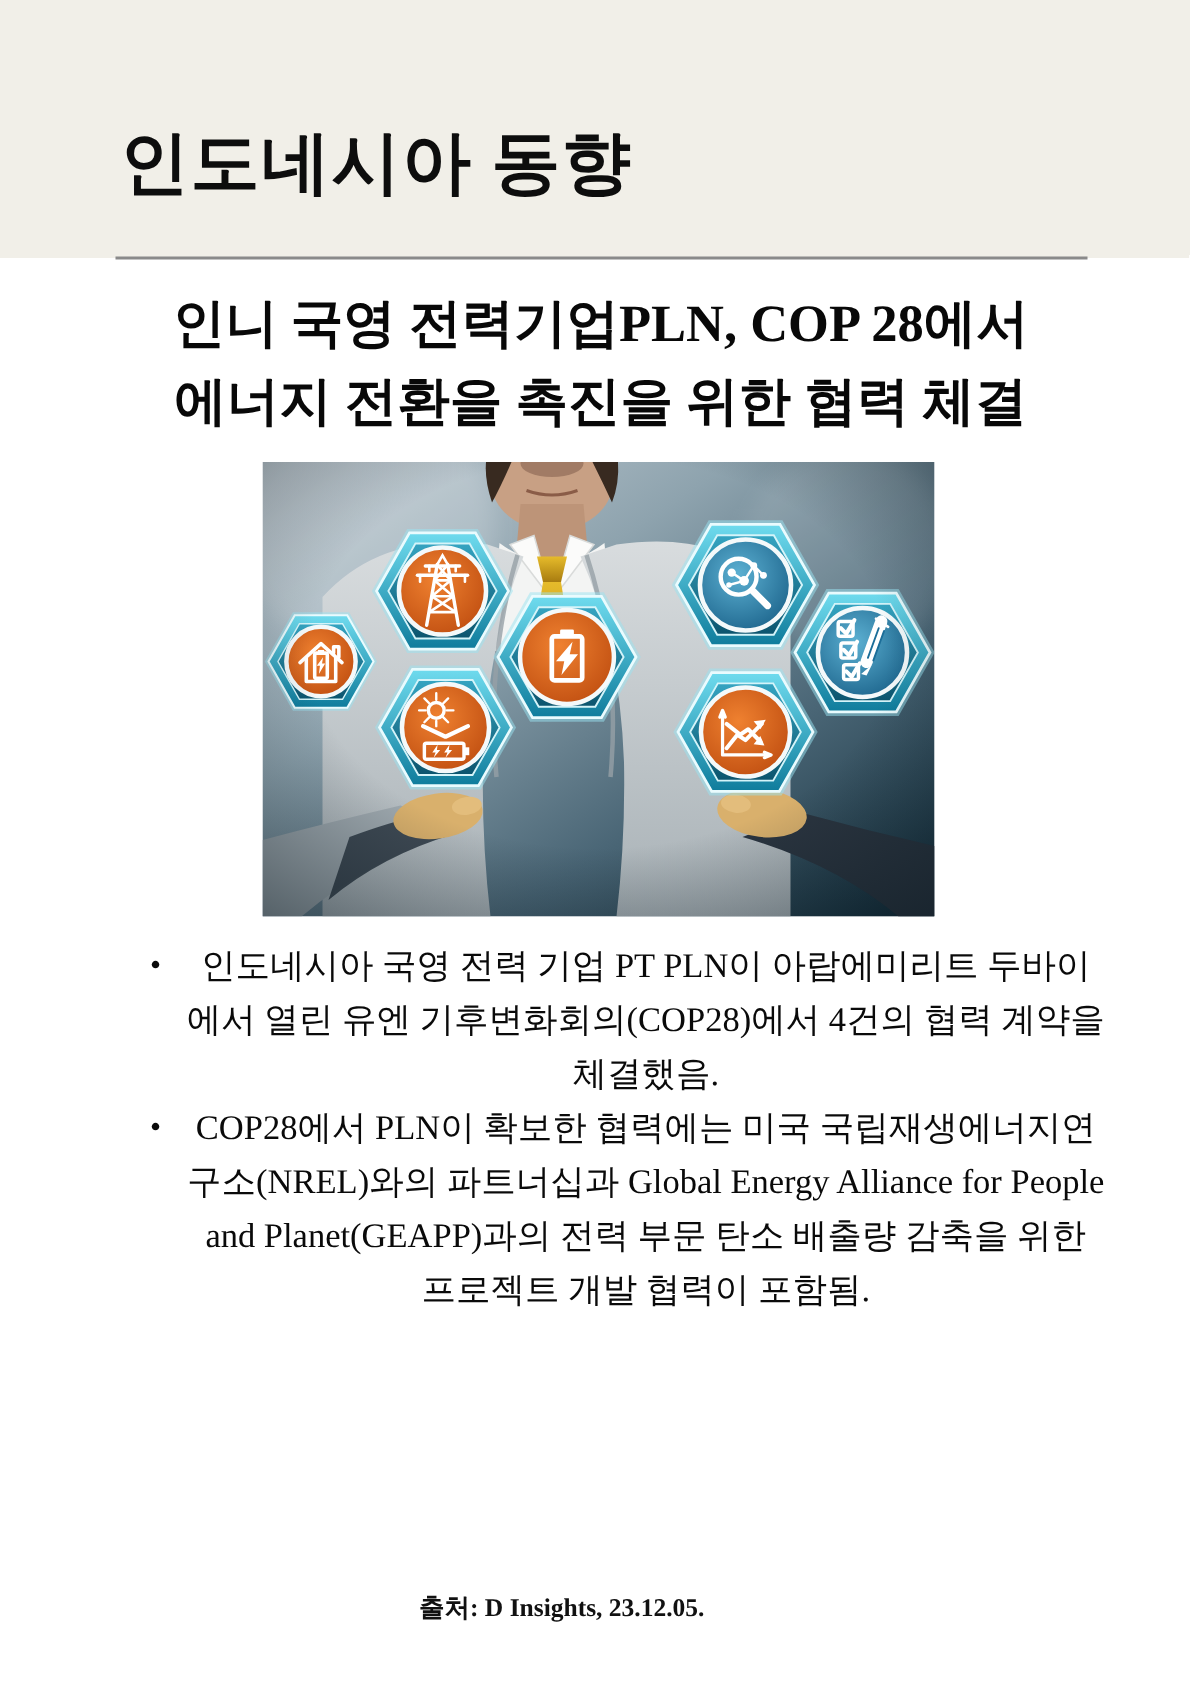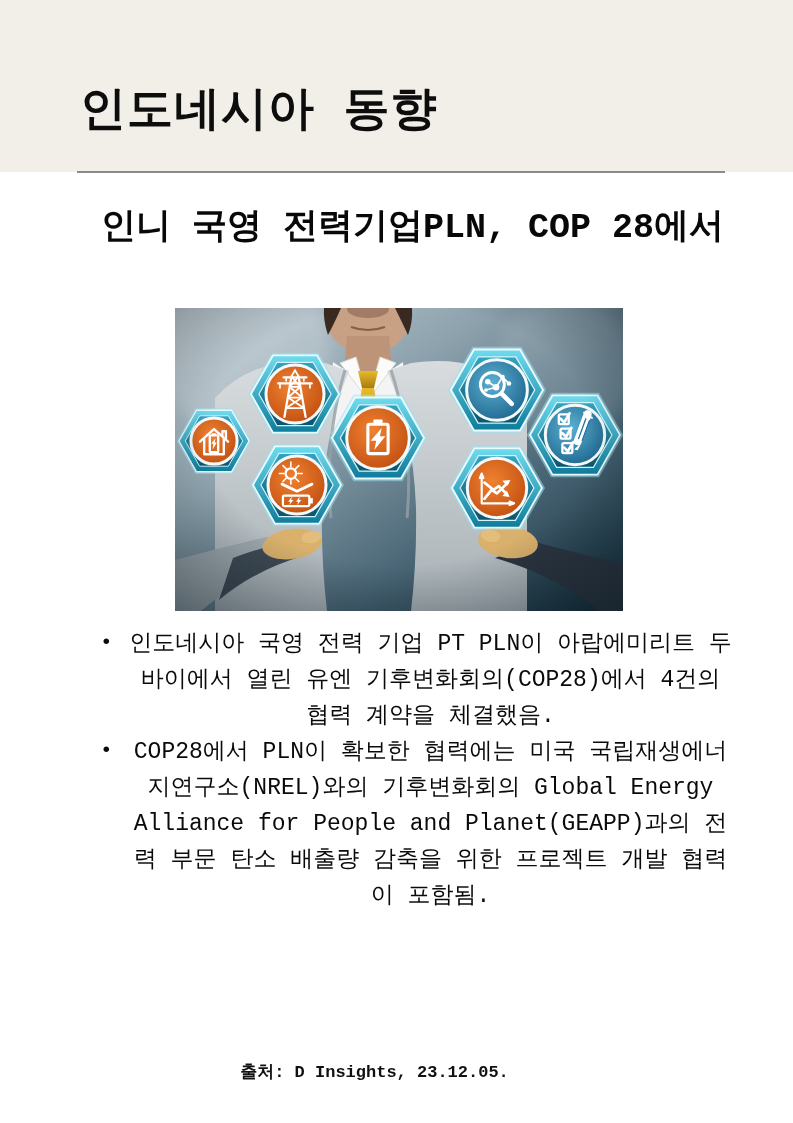--- a/index.html
+++ b/index.html
@@ -1,22 +1,22 @@
 <!DOCTYPE html>
 <html><head>
 <meta charset="utf-8">
 <style>
   html,body{margin:0;padding:0;background:#ffffff;}
   .page{position:relative;width:793px;height:1123px;background:#ffffff;overflow:hidden;
-        font-family:Liberation Mono, monospace;color:#000;}
+        font-family:Liberation Serif, serif;color:#000;}
   .masthead{position:absolute;top:0;left:0;width:793px;height:172px;background:#f1efe8;}
   .masthead h1{position:absolute;left:80px;bottom:32px;margin:0;font-size:46px;font-weight:bold;
                letter-spacing:1px;color:#0d0d0d;}
   .divider{position:absolute;top:171px;left:77px;width:648px;height:2px;background:#8a8a8a;}
-  .article-title{position:absolute;top:186px;left:40px;width:713px;margin:16px;text-align:center;
+  .article-title{position:absolute;top:186px;left:40px;width:713px;margin:4px;text-align:center;
                  font-size:35px;line-height:52px;font-weight:bold;color:#080808;}
   .photo{position:absolute;top:308px;left:175px;width:448px;height:303px;margin:0;}
   .photo svg{display:block;}
   .bullets{position:absolute;top:626px;left:98px;width:640px;margin:0;padding:0;list-style:none;
            font-size:23px;line-height:36px;font-weight:500;color:#0a0a0a;}
   .bullets li{position:relative;padding-left:25px;text-align:center;}
   .bullets li::before{content:"\2022";position:absolute;left:2px;top:-1px;font-size:21px;}
   .source{position:absolute;top:1060px;left:0;width:749px;margin:0;text-align:center;
           font-size:17px;font-weight:bold;color:#111;}
 </style>
@@ -24,21 +24,21 @@
 <body>
 
 <div class="page">
 
   <header class="masthead">
     <h1>인도네시아 동향</h1>
   </header>
 
   <div class="divider"></div>
 
-  <h2 class="article-title"><span>인니 국영 전력기업PLN, COP 28에서</span><br></h2>
+  <h2 class="article-title"><span>인니 국영 전력기업PLN, COP 28에서</span><br><span>에너지 전환을 촉진을 위한 협력 체결</span></h2>
 
   <figure class="photo">
     <svg width="448" height="303" viewBox="0 0 448 303">
       <defs>
         <linearGradient id="bgGrad" x1="0" y1="0" x2="1" y2="1">
           <stop offset="0" stop-color="#c6d0d7"></stop>
           <stop offset="0.35" stop-color="#8ea3ae"></stop>
           <stop offset="0.68" stop-color="#4a6676"></stop>
           <stop offset="1" stop-color="#122c39"></stop>
         </linearGradient>
@@ -238,18 +238,18 @@
           <path d="M12,-18 L4,4 M16,-16 L8,6" stroke="#1c6e99" stroke-width="1.4"></path>
         </g>
       </g>
 
       <rect x="0" y="0" width="448" height="303" fill="url(#vign)"></rect>
     </svg>
   </figure>
 
   <ul class="bullets">
     <li>인도네시아 국영 전력 기업 PT PLN이 아랍에미리트 두바이에서 열린 유엔 기후변화회의(COP28)에서 4건의 협력 계약을 체결했음.</li>
-    <li>COP28에서 PLN이 확보한 협력에는 미국 국립재생에너지연구소(NREL)와의 기후변화회의 Global Energy Alliance for People and Planet(GEAPP)과의 전력 부문 탄소 배출량 감축을 위한 프로젝트 개발 협력이 포함됨.</li>
+    <li>COP28에서 PLN이 확보한 협력에는 미국 국립재생에너지연구소(NREL)와의 파트너십과 Global Energy Alliance for People and Planet(GEAPP)과의 전력 부문 탄소 배출량 감축을 위한 프로젝트 개발 협력이 포함됨.</li>
   </ul>
 
   <p class="source">출처: D Insights, 23.12.05.</p>
 
 </div>
 
 </body></html>

